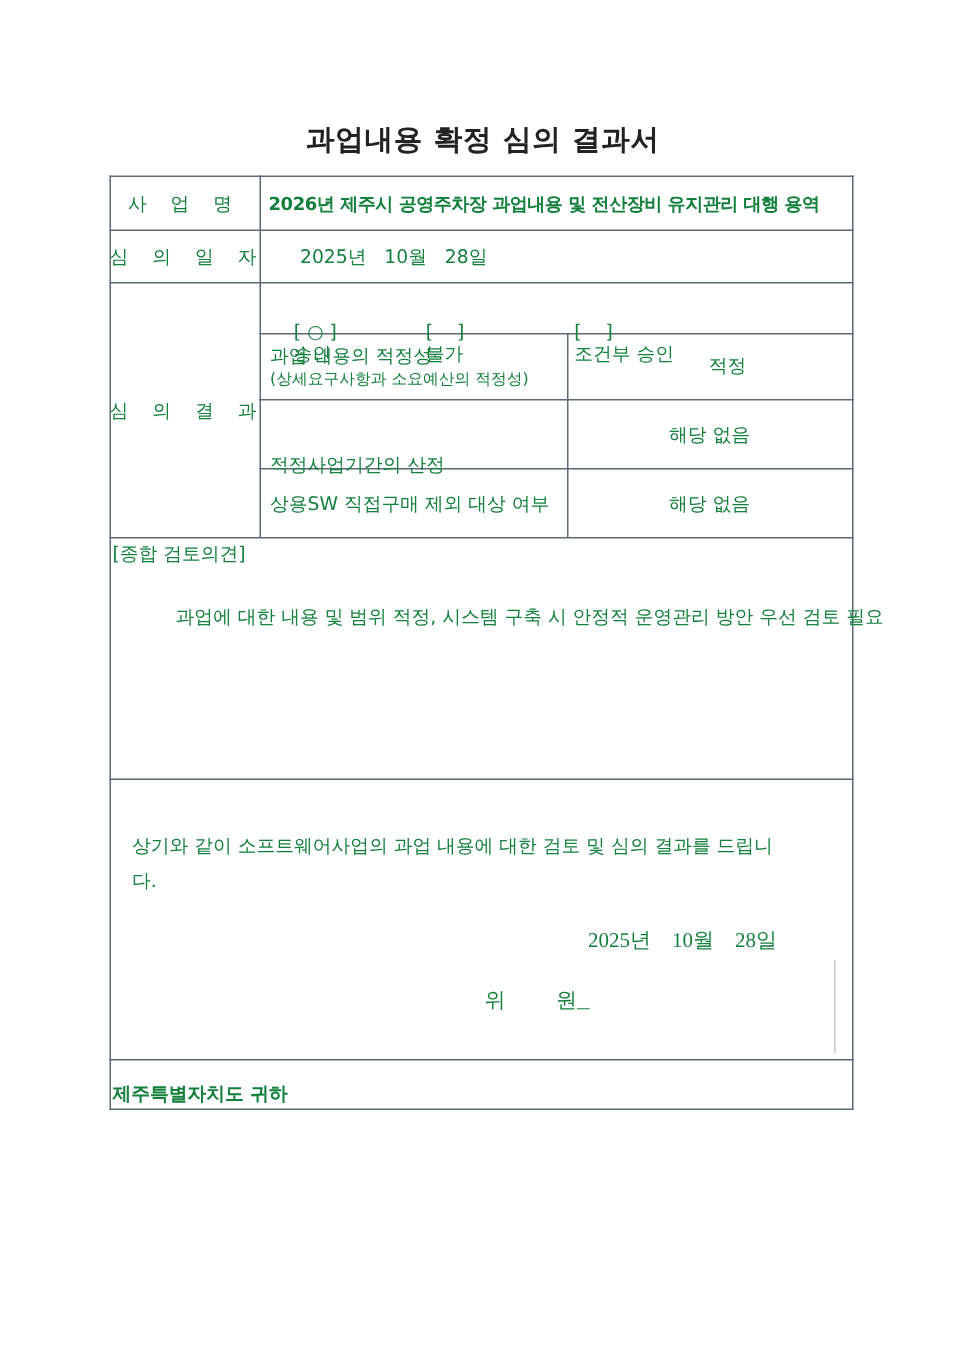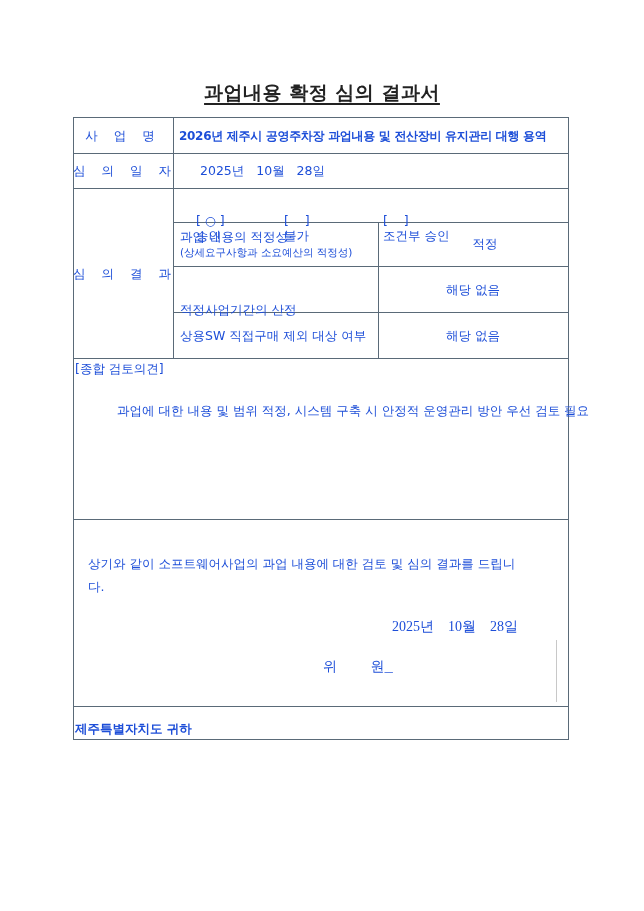--- a/index.html
+++ b/index.html
@@ -20,34 +20,33 @@
       left: 0;
       width: 644px;
       top: 80px;
       text-align: center;
       font-size: 19px;
       font-weight: bold;
       letter-spacing: 0.5px;
       color: #222;
     }
     .page-title span {
-      text-decoration: underline;
       text-decoration-thickness: 2px;
       text-underline-offset: 4px;
     }
     .line {
       position: absolute;
       background: #5a6a78;
     }
     .h { height: 1px; }
     .v { width: 1px; }
     .cell-text {
       position: absolute;
       font-size: 12.5px;
-      color: #1d4ed8;
+      color: #15803d;
       white-space: nowrap;
     }
     .label {
       letter-spacing: 6px;
       text-align: center;
       width: 100px;
       left: 73px;
     }
     .center {
       text-align: center;

